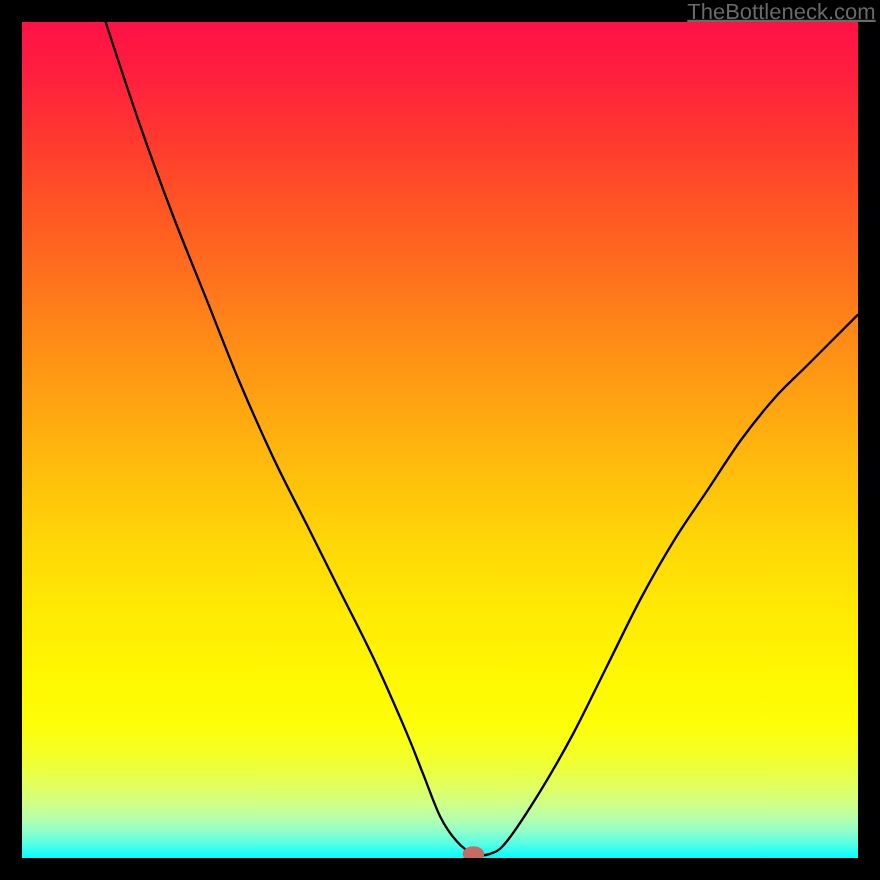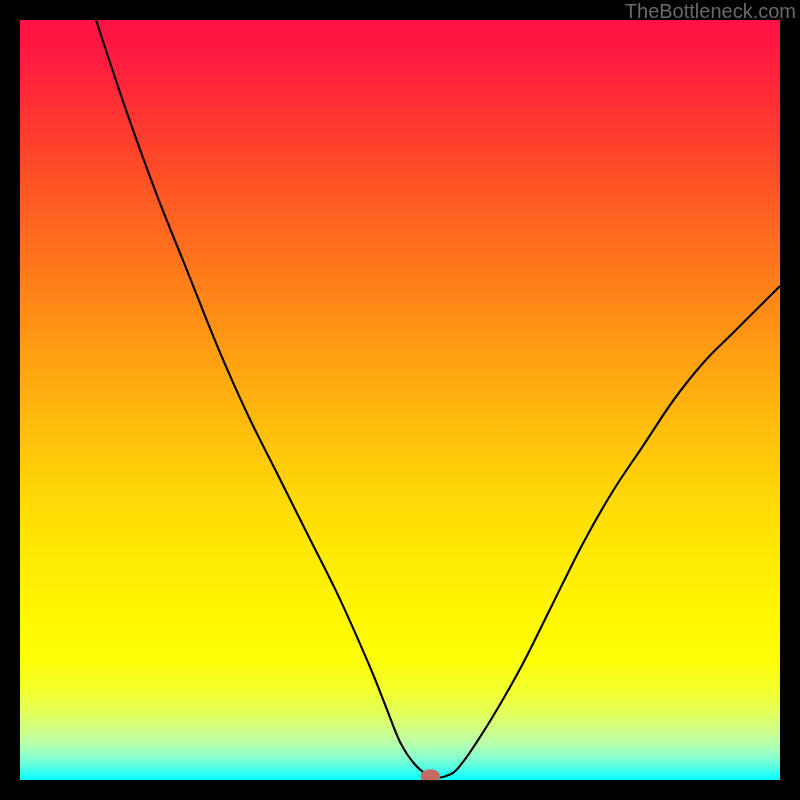--- a/index.html
+++ b/index.html
@@ -35,20 +35,21 @@
     );
   }
   .watermark {
     position: absolute;
     top: 0px;
     right: 4px;
     color: #6a6a6a;
     font-size: 20px;
     font-family: Arial, sans-serif;
     z-index: 10;
+    text-decoration: underline;
   }
   svg.curve {
     position: absolute;
     left: 0;
     top: 0;
     width: 760px;
     height: 760px;
   }
 </style>
 </head>

